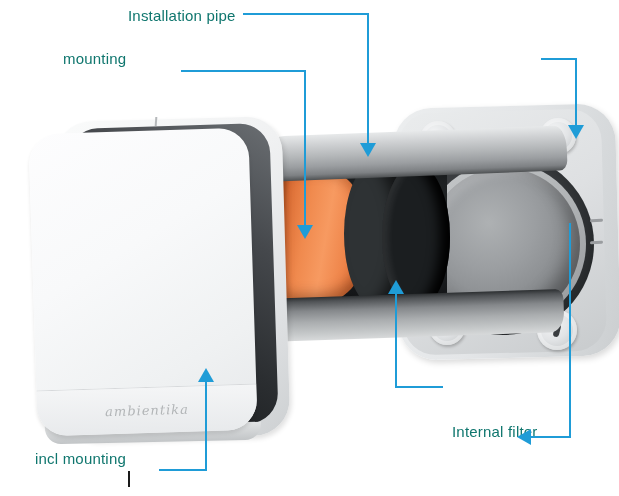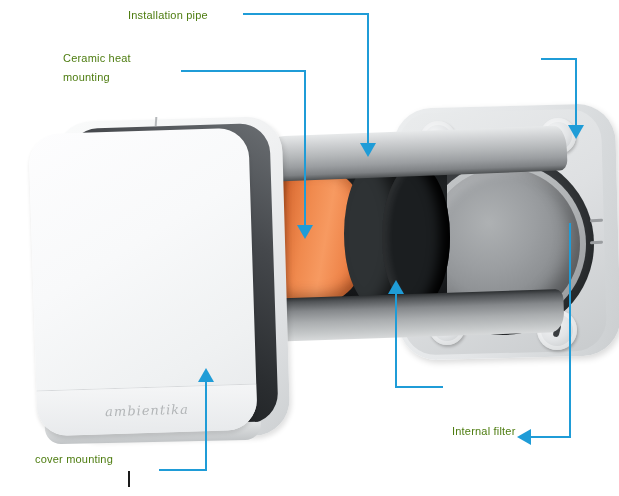--- a/index.html
+++ b/index.html
@@ -69,21 +69,21 @@
   .unit-panel{position:absolute;left:33px;top:131px;width:220px;height:302px;border-radius:30px;
     transform:rotate(-1.8deg);
     background:linear-gradient(150deg,#fdfdfe 0%,#f8f9fa 40%,#eff1f2 75%,#e6e8ea 100%);
     box-shadow:0 3px 4px rgba(0,0,0,0.10);}
   .unit-panel-strip{position:absolute;left:0;bottom:0;width:100%;height:46px;box-sizing:border-box;
     border-top:1px solid #d7d9db;border-radius:0 0 30px 30px;
     background:linear-gradient(180deg,#f4f5f6,#e8eaec);
     display:flex;align-items:center;justify-content:center;}
   .brand-logo{font-family:"DejaVu Serif",serif;font-style:italic;font-size:13px;color:#b2b5b7;letter-spacing:1px;}
   
-  .ann-label{position:absolute;color:#4d7c0f;font-size:11px;line-height:19px;letter-spacing:0.2px;}
+  .ann-label{position:absolute;color:#0f766e;font-size:15px;line-height:19px;letter-spacing:0.2px;}
   .ann-label.lh20{line-height:20px;}
   .ann-label.lh18{line-height:18px;}
   .lead{position:absolute;background:#1f9cd7;}
   .lead.h{height:2px;}
   .lead.v{width:2px;}
   .arr{position:absolute;width:0;height:0;}
   .arr.down{border-left:8px solid transparent;border-right:8px solid transparent;border-top:14px solid #1f9cd7;}
   .arr.up{border-left:8px solid transparent;border-right:8px solid transparent;border-bottom:14px solid #1f9cd7;}
   .arr.left{border-top:8px solid transparent;border-bottom:8px solid transparent;border-right:14px solid #1f9cd7;}
   .text-cursor{position:absolute;left:128px;top:471px;width:2px;height:16px;background:#1a1a1a;}
@@ -127,40 +127,39 @@
       </div>
     </div>
   </div>
 
   <div class="ann-label" style="left:128px;top:6px;">Installation pipe</div>
   <div class="lead h" style="left:243px;top:13px;width:125px;"></div>
   <div class="lead v" style="left:367px;top:13px;height:131px;"></div>
   <div class="arr down" style="left:360px;top:143px;"></div>
 
   <div class="ann-label" style="left:63px;top:49px;">
-    <div>Ceramic heat</div>
     <div>mounting</div>
   </div>
   <div class="lead h" style="left:181px;top:70px;width:125px;"></div>
   <div class="lead v" style="left:304px;top:70px;height:156px;"></div>
   <div class="arr down" style="left:297px;top:225px;"></div>
 
   <div class="ann-label lh20" style="left:388px;top:38px;">
   </div>
   <div class="lead h" style="left:541px;top:58px;width:36px;"></div>
   <div class="lead v" style="left:575px;top:58px;height:68px;"></div>
   <div class="arr down" style="left:568px;top:125px;"></div>
 
   <div class="ann-label" style="left:452px;top:378px;margin-top:44px;">Internal filter</div>
   <div class="lead h" style="left:396px;top:386px;width:47px;"></div>
   <div class="lead v" style="left:395px;top:294px;height:94px;"></div>
   <div class="arr up" style="left:388px;top:280px;"></div>
 
   <div class="ann-label lh18" style="left:35px;top:450px;">
-    <div>cover mounting</div>
+    <div>incl mounting</div>
   </div>
   <div class="text-cursor"></div>
   <div class="lead h" style="left:159px;top:469px;width:48px;"></div>
   <div class="lead v" style="left:205px;top:382px;height:89px;"></div>
   <div class="arr up" style="left:198px;top:368px;"></div>
 
   <div class="lead v" style="left:569px;top:223px;height:214px;"></div>
   <div class="lead h" style="left:531px;top:436px;width:40px;"></div>
   <div class="arr left" style="left:517px;top:429px;"></div>
 

